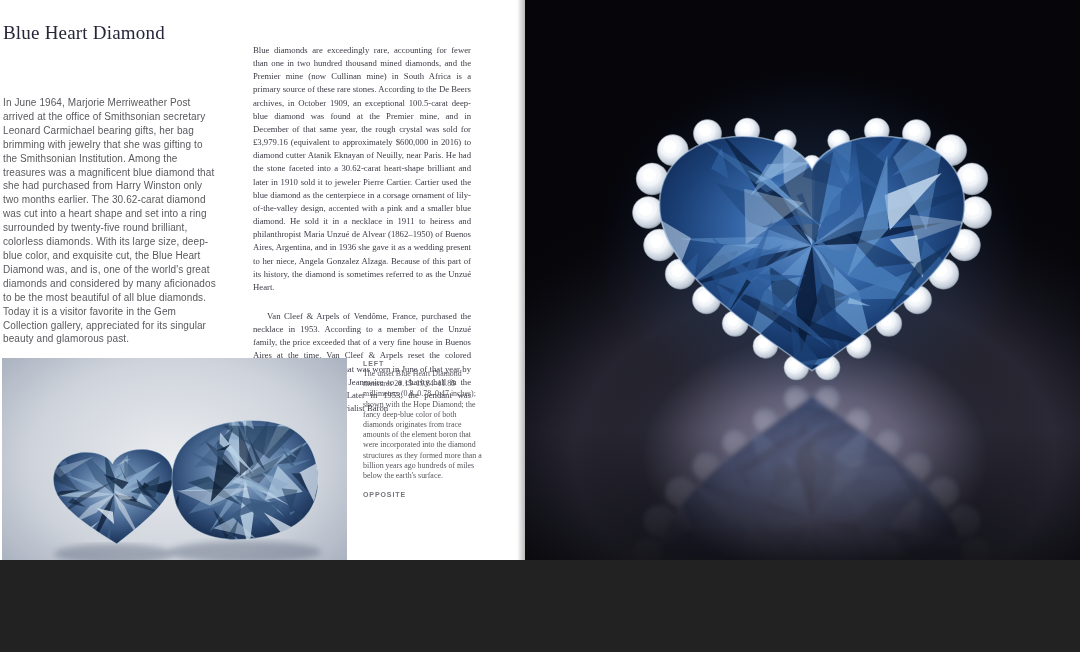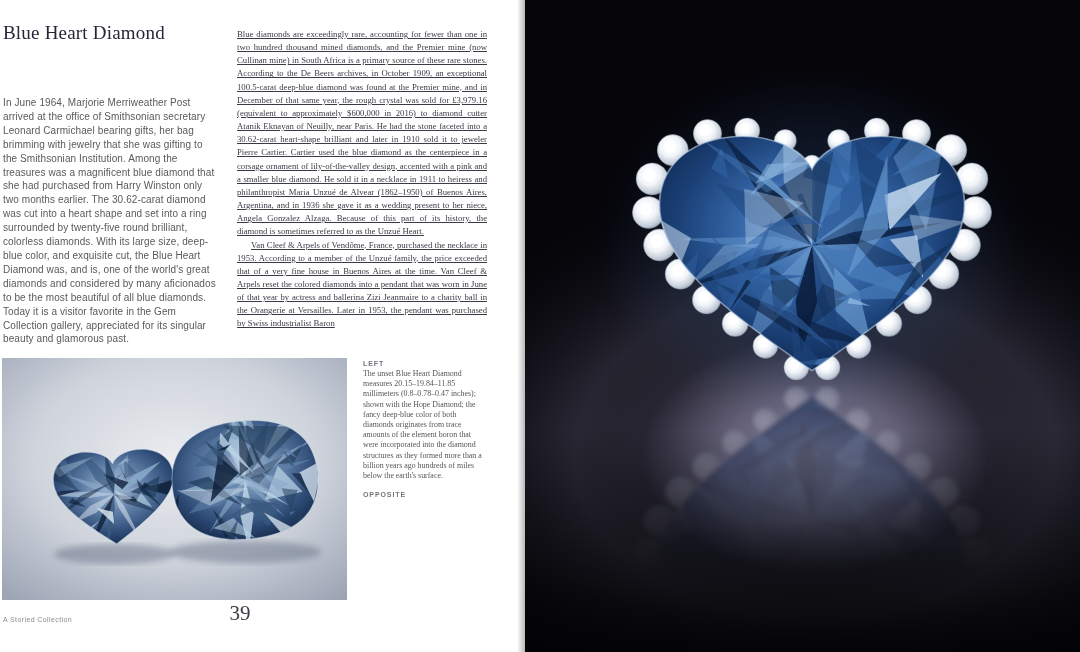--- a/index.html
+++ b/index.html
@@ -1,26 +1,26 @@
 <!DOCTYPE html>
 <html><head>
 <meta charset="utf-8">
 <style>
   html,body{margin:0;padding:0;background:#222;}
-  #spread{position:relative;width:1080px;height:652px;background:#ffffff;overflow:hidden;
+  #spread{position:relative;width:1080px;height:560px;background:#ffffff;overflow:hidden;
           font-family:"Liberation Serif",serif;}
   
   #left-page{position:absolute;left:0;top:0;width:525px;height:652px;background:#ffffff;}
   .title{position:absolute;left:3px;top:22px;width:230px;font-family:"Liberation Serif",serif;
          font-size:19px;font-weight:400;color:#262639;letter-spacing:.2px;}
   .intro{position:absolute;left:3px;top:96px;width:216px;font-family:"Liberation Sans",sans-serif;
          font-size:10px;line-height:13.9px;color:#59595e;letter-spacing:.1px;}
   .bodycol{position:absolute;left:237px;top:28px;width:250px;font-family:"Liberation Serif",serif;
          font-size:8.7px;line-height:13.15px;color:#3b3b46;text-align:justify;}
-  .bodycol p{margin:0;text-decoration:underline;}
+  .bodycol p{margin:16px;}
   .bodycol p + p{text-indent:14px;}
   .captions{position:absolute;left:363px;top:360px;width:120px;}
   .cap-label{font-family:"Liberation Sans",sans-serif;font-size:7px;font-weight:bold;
          letter-spacing:.9px;color:#74747c;margin-bottom:2px;}
   .cap-text{font-family:Liberation Serif, serif;font-size:7.9px;line-height:10.2px;color:#55555c;}
   .cap-gap{margin-top:10px;}
   #left-photo{position:absolute;left:2px;top:358px;width:345px;height:242px;}
   .footer-label{position:absolute;left:3px;top:616px;font-family:"Liberation Sans",sans-serif;
          font-size:7px;color:#8b8b90;letter-spacing:.4px;}
   .page-number{position:absolute;left:214px;top:601px;width:52px;text-align:center;

